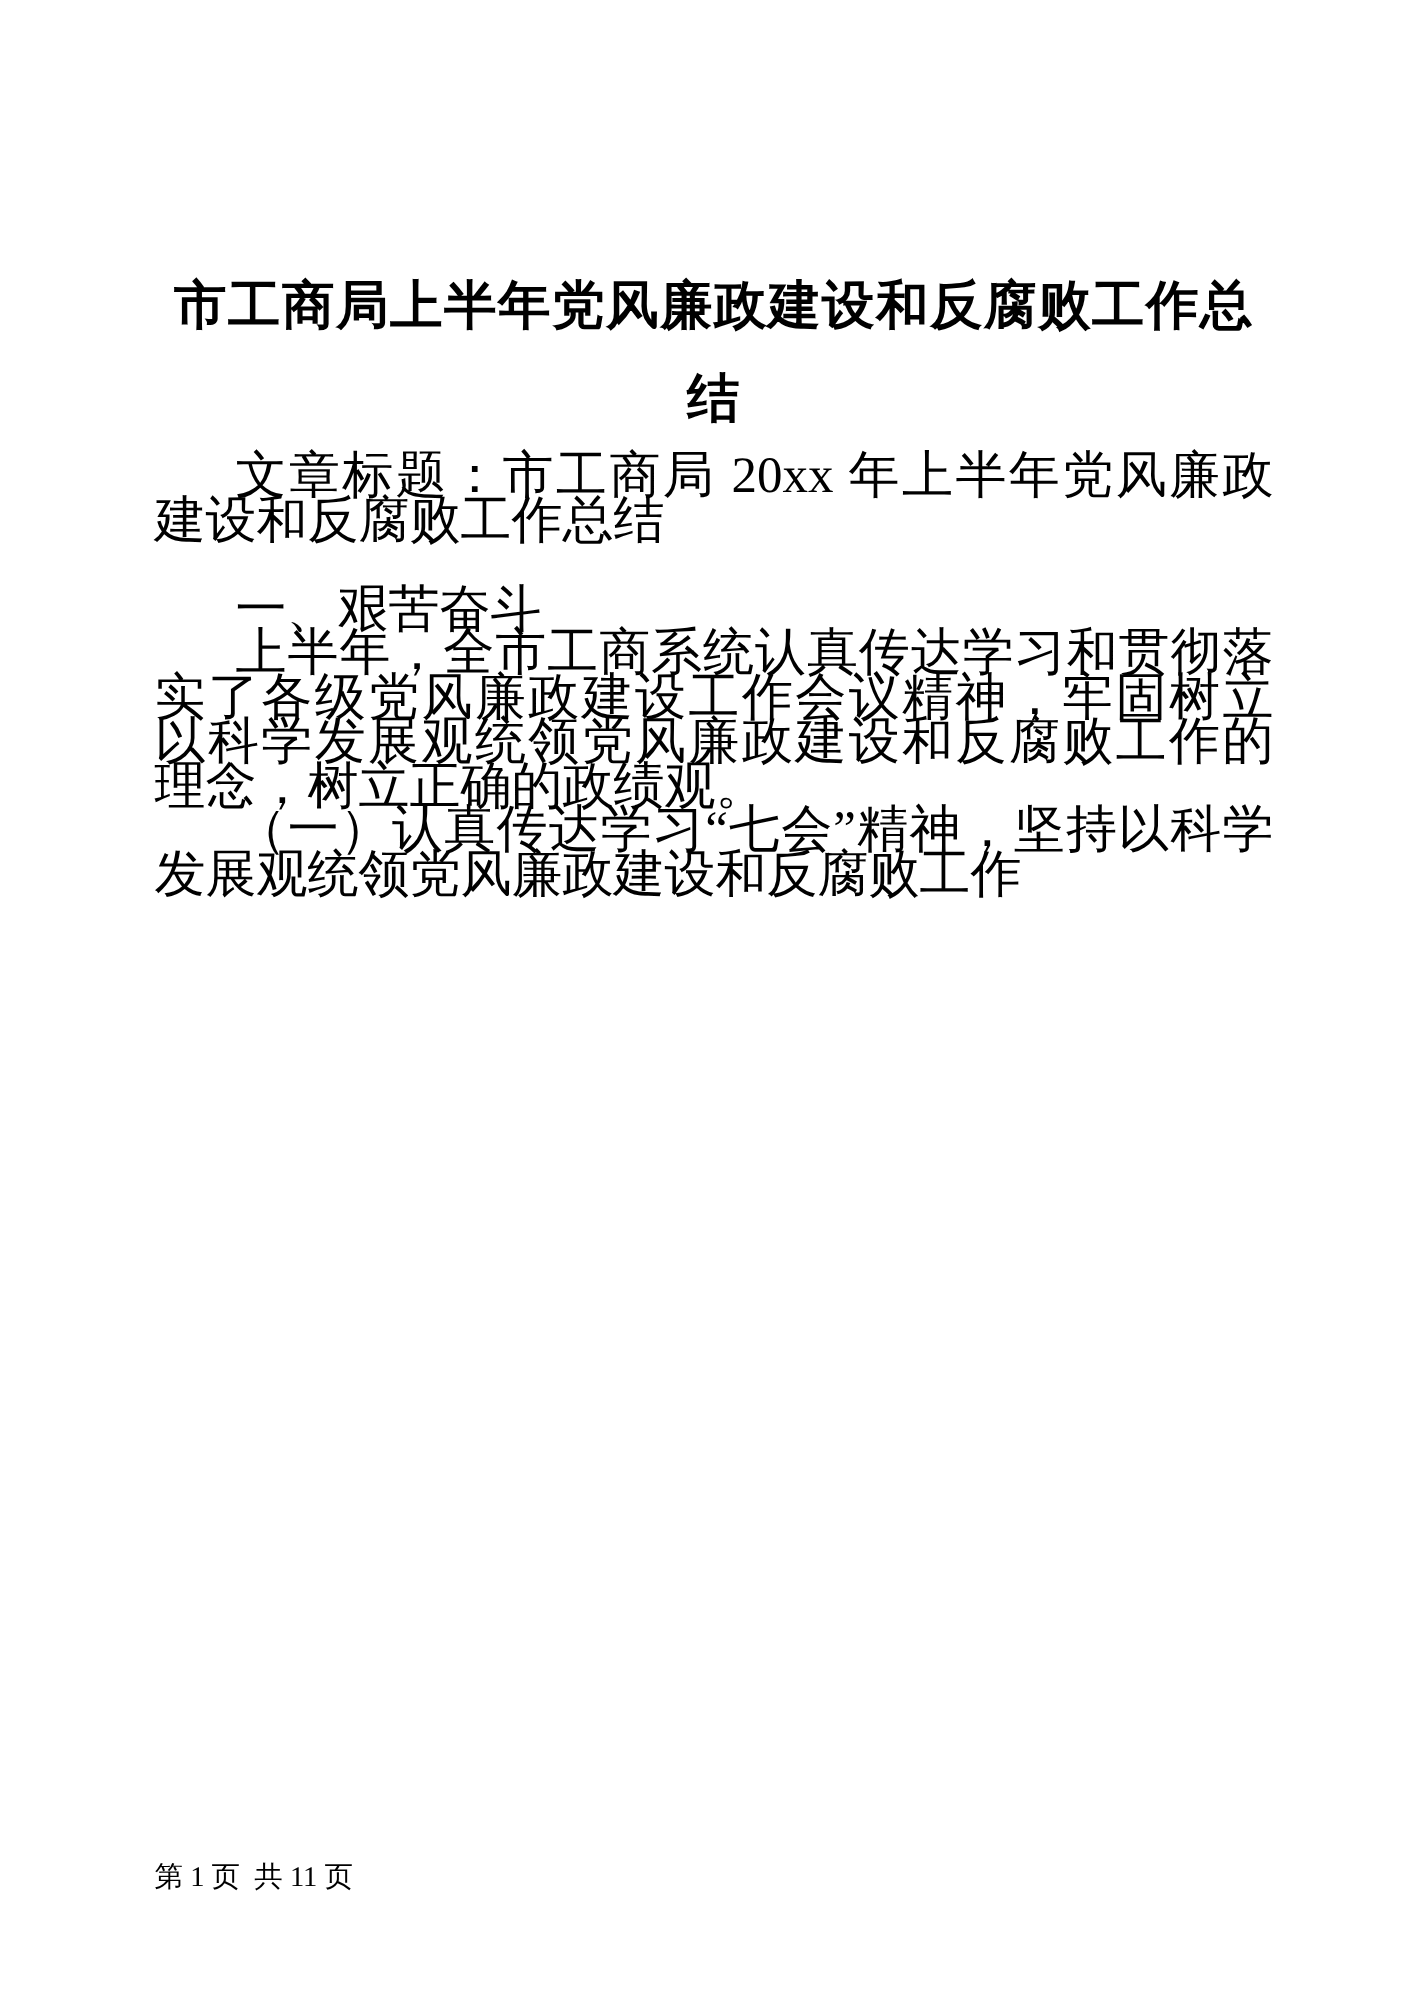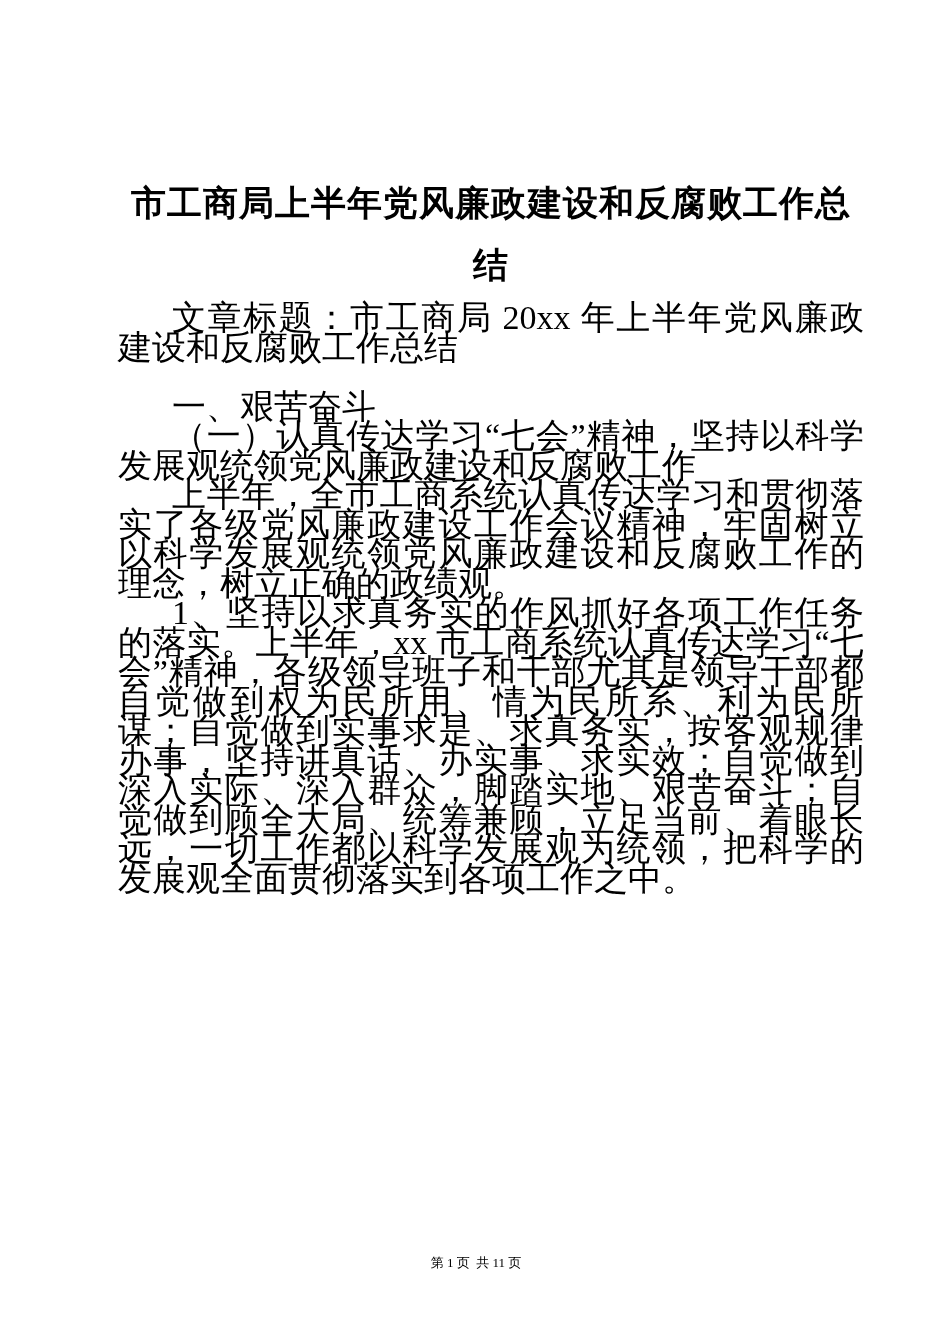--- a/index.html
+++ b/index.html
@@ -15,21 +15,21 @@
   .page {
     position: relative;
     width: 950px;
     height: 1344px;
     background: #ffffff;
     color: #000000;
     font-family: "Liberation Serif", "DejaVu Serif", serif;
   }
   .content {
     position: absolute;
-    left: 118px;
+    left: 103px;
     top: 173px;
     width: 746px;
   }
   .doc-title {
     font-size: 35px;
     font-weight: 700;
     line-height: 62px;
     text-align: center;
     letter-spacing: 1px;
     margin: 0 0 6px 0;
@@ -45,42 +45,40 @@
     word-break: break-all;
   }
   .blank-line {
     height: 29.5px;
   }
   .footer {
     position: absolute;
     left: 103px;
     width: 746px;
     top: 1241px;
-    text-align: center;
-    font-size: 13px;
+    text-align: left;
+    font-size: 19px;
     line-height: 22px;
     white-space: pre;
     color: #000000;
-    margin-top: 11px;
   }
 </style>
 </head>
 <body>
 
 <div class="page">
   <div class="content">
     <h1 class="doc-title">
       <span>市工商局上半年党风廉政建设和反腐败工作总</span><br>
       <span>结</span>
     </h1>
 
     <p class="para">文章标题：市工商局 20xx 年上半年党风廉政建设和反腐败工作总结</p>
 
     <div class="blank-line"></div>
 
     <p class="para">一、艰苦奋斗</p>
+    <p class="para">上半年，全市工商系统认真传达学习和贯彻落实了各级党风廉政建设工作会议精神，牢固树立以科学发展观统领党风廉政建设和反腐败工作的理念，树立正确的政绩观。</p>
     <p class="para">（一）认真传达学习“七会”精神，坚持以科学发展观统领党风廉政建设和反腐败工作</p>
-    <p class="para">上半年，全市工商系统认真传达学习和贯彻落实了各级党风廉政建设工作会议精神，牢固树立以科学发展观统领党风廉政建设和反腐败工作的理念，树立正确的政绩观。</p>
-    <p class="para">1、坚持以求真务实的作风抓好各项工作任务的落实。上半年，xx 市工商系统认真传达学习“七会”精神，各级领导班子和干部尤其是领导干部都自觉做到权为民所用、情为民所系、利为民所谋；自觉做到实事求是、求真务实，按客观规律办事，坚持讲真话、办实事、求实效；自觉做到深入实际、深入群众，脚踏实地、艰苦奋斗；自觉做到顾全大局、统筹兼顾，立足当前、着眼长远，一切工作都以科学发展观为统领，把科学的发展观全面贯彻落实到各项工作之中。</p>
   </div>
 
   <div class="footer">第 1 页  共 11 页</div>
 </div>
 
 </body></html>

